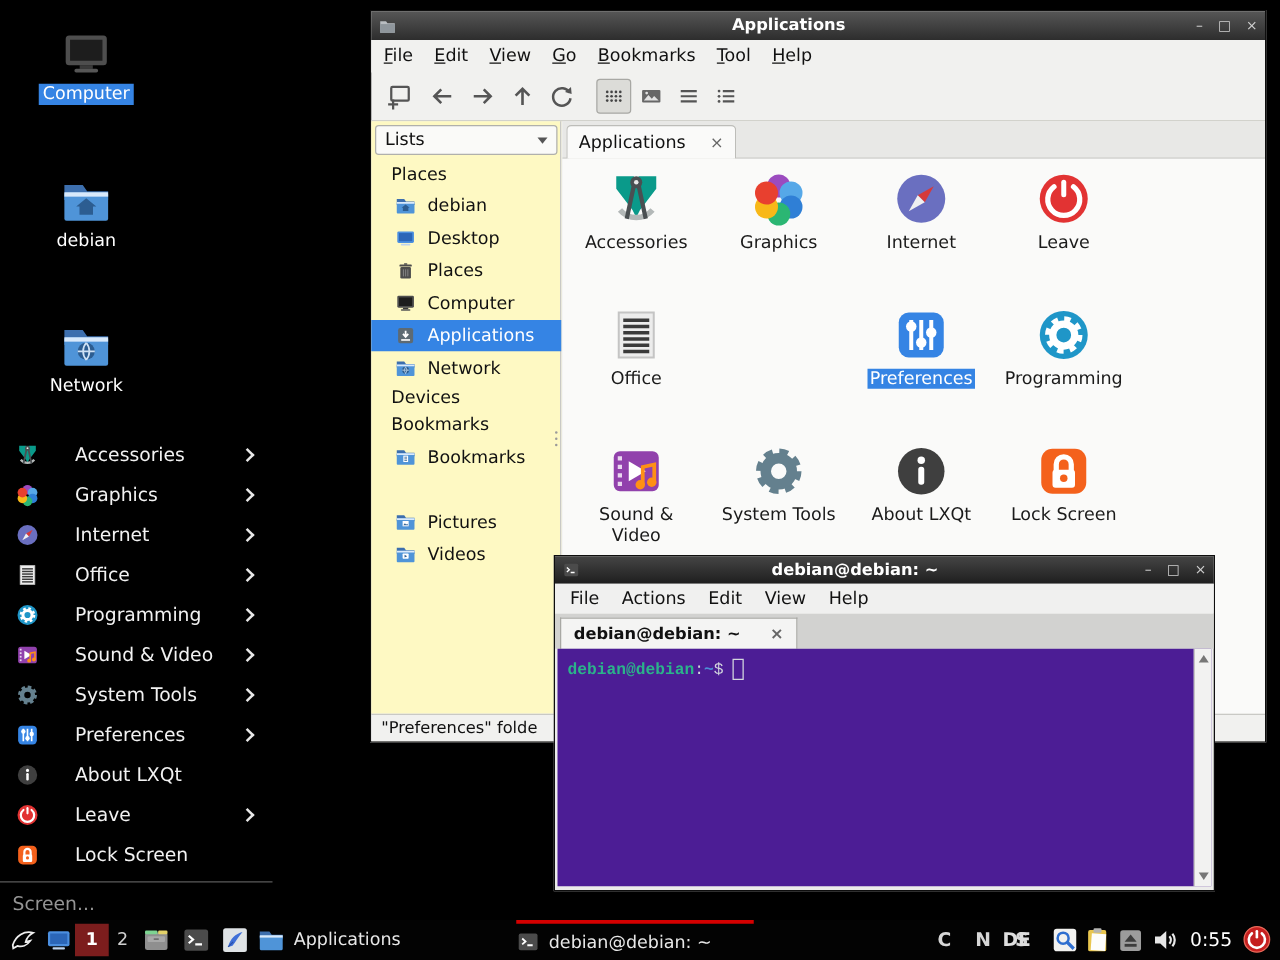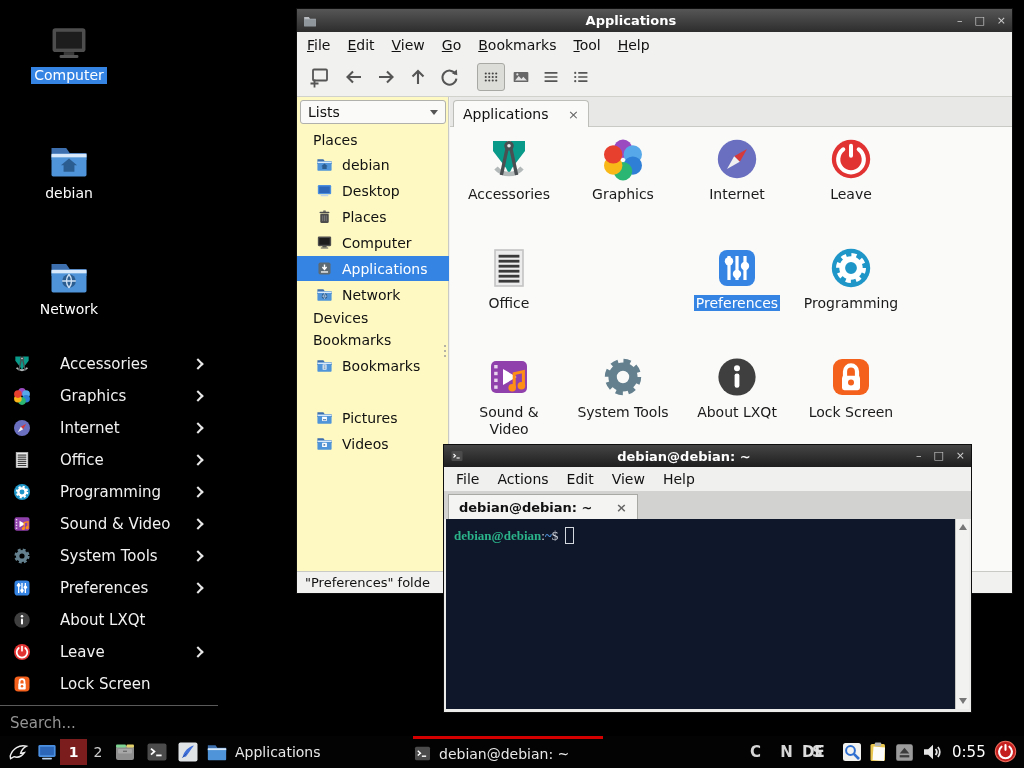--- a/index.html
+++ b/index.html
@@ -59,21 +59,21 @@
 .seltxt{background:#3584e4;color:#fff;padding:0 2px}
 .fm-status{position:absolute;left:0;right:0;bottom:0;height:22px;border-top:1px solid #c9c9c5;background:#f1f1ef;font-size:13px;line-height:21px;padding:0 8px;white-space:nowrap;overflow:hidden}
 
 
 .term{left:443px;top:444px;width:529px;height:269px;background:#ececea}
 .t-title{position:absolute;left:0;top:0;right:0;height:22px;background:linear-gradient(#454545,#1e1e1e)}
 .t-menu{position:absolute;left:0;top:22px;right:0;height:24px;background:#f0f0ef;display:flex;align-items:center;padding:0 12px;font-size:14px}
 .t-menu>span{margin-right:18px}
 .t-tabs{position:absolute;left:0;top:46px;right:0;height:28px;background:#d2d2d0}
 .t-tab{position:absolute;left:4px;top:3px;width:190px;height:25px;background:#f4f4f3;border:1px solid #a8a8a4;border-bottom:none;display:flex;align-items:center;padding:0 10px;font-size:13px;font-weight:bold}
-.t-view{position:absolute;left:2px;right:2px;top:74px;bottom:3px;background:#0f172a;font-family:Liberation Serif, serif;font-size:13px}
+.t-view{position:absolute;left:2px;right:2px;top:74px;bottom:3px;background:#4c1d95;font-family:Liberation Mono, monospace;font-size:13px}
 .prompt{position:absolute;left:8px;top:8px;display:flex;align-items:center}
 .p-user{color:#2bb38a;font-weight:bold}
 .p-colon{color:#d3d7de}
 .p-cwd{color:#4d8fd6;font-weight:bold}
 .p-dollar{color:#d3d7de}
 .cursor{display:inline-block;width:9px;height:17px;border:1px solid #d3d7de;margin-left:7px}
 .t-scroll{position:absolute;right:0;top:0;bottom:0;width:14px;background:#f2f2f1;border-left:1px solid #c6c6c3}
 .sarr{position:absolute;left:3px;width:0;height:0;border-left:4px solid transparent;border-right:4px solid transparent}
 .sarr.up{top:5px;border-bottom:6px solid #777}
 .sarr.dn{bottom:5px;border-top:6px solid #777}
@@ -528,21 +528,21 @@
     <span>Leave</span>
       <span class="chev"></span>
   </div>
   <div class="mi">
     <svg class="mic" viewBox="0 0 24 24">
         <use href="#i-lock"></use>
       </svg>
     <span>Lock Screen</span>
   </div>
   <div class="msearch">
-    <span>Search...</span>
+    <span>Screen...</span>
   </div>
 </div>
 
 <div class="win term">
   <div class="t-title titlebar">
     <svg width="14" height="14" viewBox="0 0 24 24">
         <use href="#i-terminal"></use>
       </svg>
     <span class="ttl">debian@debian: ~</span>
     <span class="wbtn">–</span>

